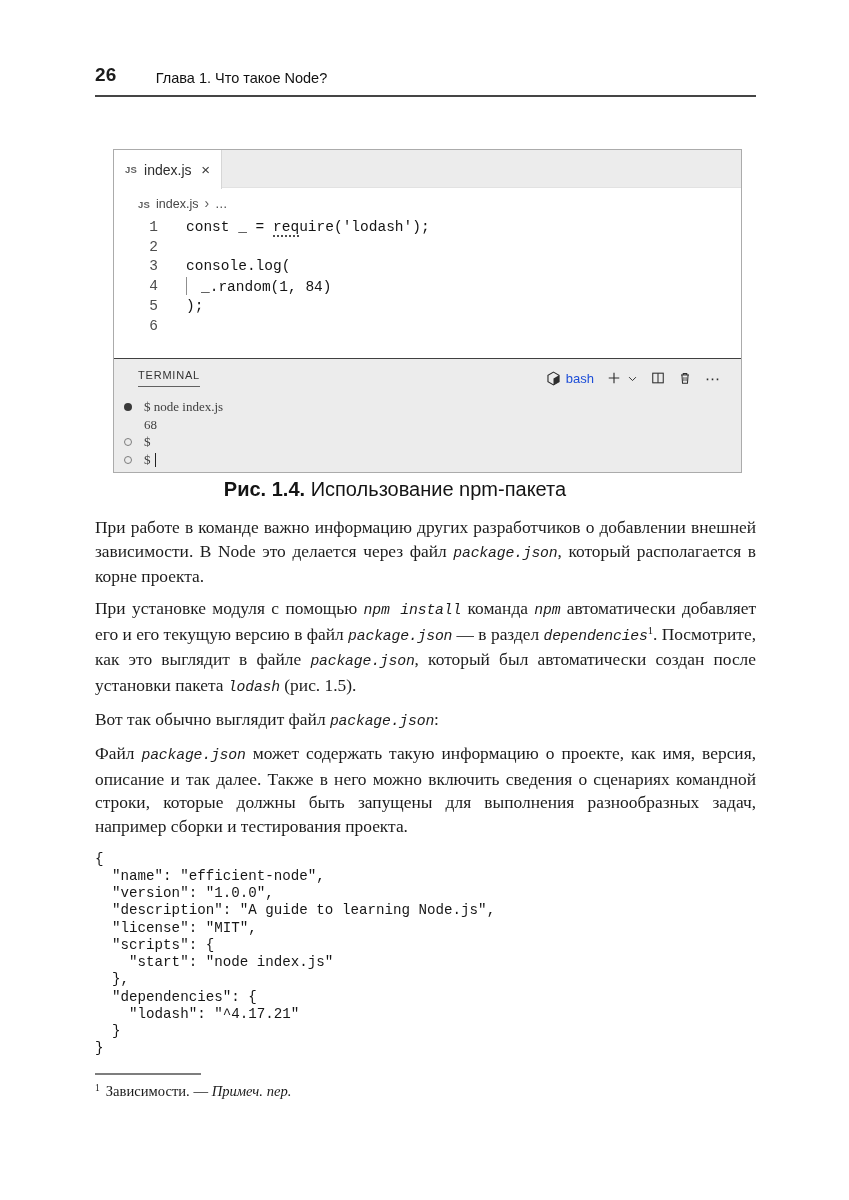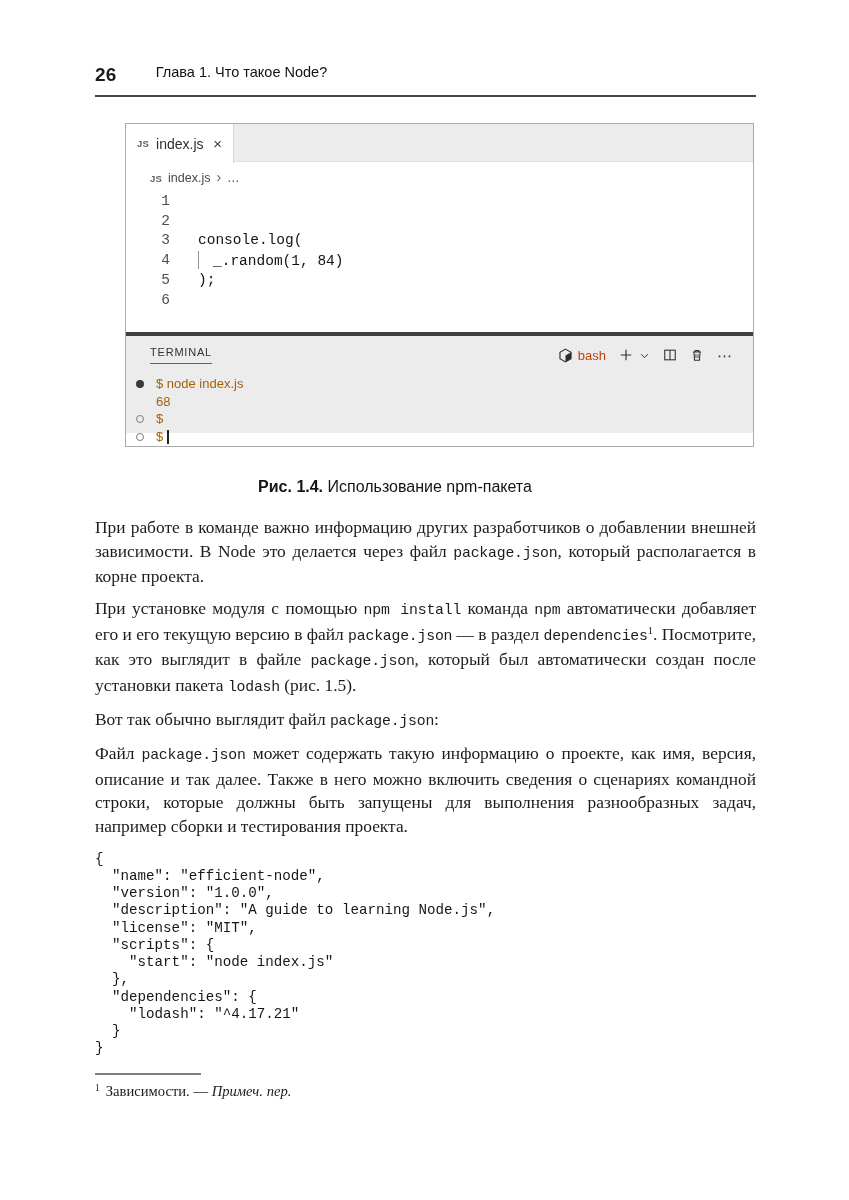--- a/index.html
+++ b/index.html
@@ -8,34 +8,33 @@
     background: #ffffff;
     color: #1c1c1c;
     font-family: "Liberation Serif", serif;
     position: relative;
     overflow: hidden;
   }
 
   
   .page-header {
     position: absolute; left: 95px; top: 64px; width: 661px;
-    display: flex; align-items: flex-start;
+    display: flex; align-items: flex-end;
     border-bottom: 2px solid #454545;
     padding-bottom: 9px;
     font-family: "Liberation Sans", sans-serif;
   }
   .page-num { font-size: 19px; font-weight: 700; letter-spacing: 0.3px; }
   .chapter-title { font-size: 14.5px; margin-left: 39px; color: #111; }
 
   
   .vscode {
-    position: absolute; left: 113px; top: 123px; width: 629px; height: 324px;
+    position: absolute; left: 113px; top: 149px; width: 629px; height: 324px;
     border: 1px solid #ababab; background: #fff;
     font-family: "Liberation Sans", sans-serif;
-    margin-left: 12px;
   }
   .tabbar {
     height: 38px; background: #ececec; display: flex;
     border-bottom: 1px solid #e2e2e2;
   }
   .tab {
     width: 108px; height: 39px; margin-bottom: -1px;
     background: #fff; border-right: 1px solid #d6d6d6;
     display: flex; align-items: center; gap: 7px; padding: 0 11px;
     font-size: 14px; color: #2d2d2d; position: relative; z-index: 1;
@@ -57,63 +56,63 @@
   }
   .code-row { display: flex; }
   .lnum { width: 44px; text-align: right; color: #4d4d4d; flex: none; }
   .lcode { padding-left: 28px; white-space: pre; }
   .dotted { border-bottom: 2px dotted #4c4c4c; }
   .indent-guide {
     display: inline-block; width: 15px; height: 18px;
     border-left: 1px solid #8f8f8f; vertical-align: -4px;
   }
 
-  .terminal { height: 101px; background: #ececec; border-top: 4px solid #404040; }
+  .terminal { height: 114px; background: #ececec; border-top: 1px solid #404040; }
   .term-header { display: flex; align-items: center; padding: 10px 20px 0 24px; }
   .term-title {
     font-size: 11px; letter-spacing: 0.8px; color: #333;
     border-bottom: 1px solid #616161; padding-bottom: 5px;
   }
   .term-actions { margin-left: auto; display: flex; align-items: center; gap: 13px; color: #2e2e2e; }
-  .shell-pick { display: flex; align-items: flex-start; gap: 5px; font-size: 13px; color: #c2410c; }
+  .shell-pick { display: flex; align-items: flex-start; gap: 5px; font-size: 13px; color: #1d4ed8; }
   .icon-btn { display: flex; align-items: center; color: #2e2e2e; }
   .icon-btn svg { display: block; }
   .dots { font-size: 15px; letter-spacing: 1px; color: #2e2e2e; line-height: 1; }
   .chev { margin-left: -7px; }
 
   .term-body {
     margin-top: 11px;
-    font-family: Liberation Sans, sans-serif;
-    font-size: 13px; line-height: 17.6px; color: #a16207;
+    font-family: Liberation Serif, serif;
+    font-size: 13px; line-height: 17.6px; color: #404040;
   }
   .trow { display: flex; align-items: center; padding-left: 10px; }
   .ttext { white-space: pre; }
   .tbullet { width: 8px; height: 8px; border-radius: 50%; margin-right: 12px; flex: none; }
   .tbullet.filled { background: #3a3a3a; }
   .tbullet.hollow { background: transparent; border: 1.5px solid #7d7d7d; }
   .tbullet.blank { visibility: hidden; }
   .term-cursor { display: inline-block; width: 1.5px; height: 14px; background: #222; margin-left: 4px; }
 
   
   .fig-caption {
     position: absolute; left: 95px; top: 478px; width: 600px;
     text-align: center; font-family: "Liberation Sans", sans-serif;
-    font-size: 16px; color: #141414;
+    font-size: 20px; color: #141414;
   }
   .fig-caption b { font-weight: 700; }
 
   
   .body-text {
     position: absolute; left: 95px; top: 516px; width: 661px;
     font-size: 17.4px; line-height: 23.6px; text-align: justify;
   }
   .body-text p { margin: 0 0 8.5px; }
   .body-text code {
     font-family: "Liberation Mono", monospace;
-    font-size: 14.8px; letter-spacing: -0.2px;
+    font-size: 14.8px; letter-spacing: -0.2px; font-style: italic;
   }
   sup.fnref { font-size: 10.5px; line-height: 0; vertical-align: 6px; }
 
   .codeblock {
     font-family: "Liberation Mono", monospace;
     font-size: 14.2px; line-height: 17.25px;
     white-space: pre; text-align: left;
     margin-top: 12px; color: #161616;
   }
 
@@ -150,20 +149,21 @@
       <div class="breadcrumb">
         <span class="js-badge">JS</span>
         <span>index.js</span>
         <span class="crumb-chevron">›</span>
         <span>…</span>
       </div>
 
       <div class="code-area">
         <div class="code-row">
           <span class="lnum">1</span>
+          <span class="lcode"><span>const _ = </span><span class="dotted">req</span><span>uire('lodash');</span></span>
         </div>
         <div class="code-row">
           <span class="lnum">2</span>
           <span class="lcode"></span>
         </div>
         <div class="code-row">
           <span class="lnum">3</span>
           <span class="lcode">console.log(</span>
         </div>
         <div class="code-row">

